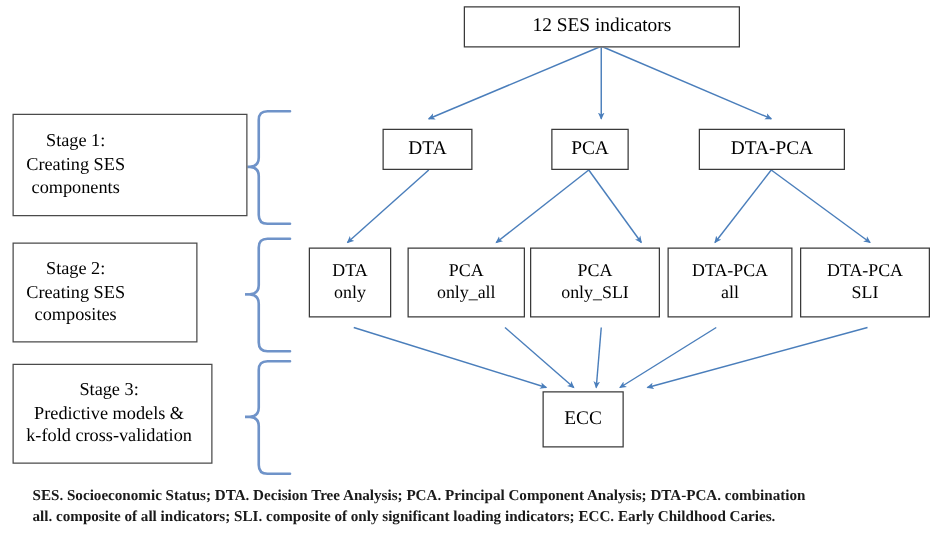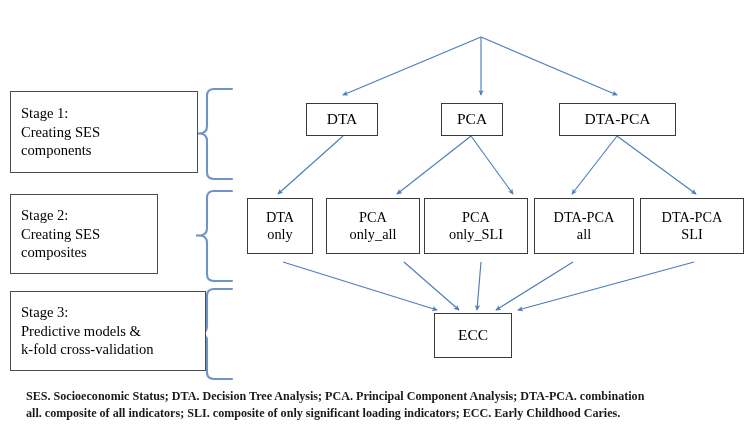--- a/index.html
+++ b/index.html
@@ -45,21 +45,21 @@
     font-size: 14.3px;
   }
   .stage-box {
     position: absolute;
     box-sizing: border-box;
     background: #ffffff;
     border: 1.4px solid #4a4a4a;
     display: flex;
     align-items: center;
     justify-content: flex-start;
-    text-align: left;
+    text-align: center;
     padding-left: 10px;
     line-height: 1.28;
     font-size: 14.6px;
     white-space: pre-line;
     z-index: 3;
   }
   .brace {
     position: absolute;
     z-index: 2;
   }
@@ -118,44 +118,45 @@
   <svg class="brace" style="left:196px; top:188px; width:40px; height:96px;" viewBox="0 0 40 96" xmlns="http://www.w3.org/2000/svg">
     <path d="M 36 3 L 18 3 Q 11 3 11 10 L 11 40 Q 11 47 4 47.5 Q 11 48 11 55 L 11 86 Q 11 93 18 93 L 36 93" stroke="#6f93c9" stroke-width="2.1" fill="none" stroke-linecap="round"></path>
     <line x1="4" y1="47.5" x2="0" y2="47.5" stroke="#6f93c9" stroke-width="2.1"></line>
   </svg>
 
   <svg class="brace" style="left:196px; top:286px; width:40px; height:96px;" viewBox="0 0 40 96" xmlns="http://www.w3.org/2000/svg">
     <path d="M 36 3 L 18 3 Q 11 3 11 10 L 11 40 Q 11 47 4 47.5 Q 11 48 11 55 L 11 86 Q 11 93 18 93 L 36 93" stroke="#6f93c9" stroke-width="2.1" fill="none" stroke-linecap="round"></path>
     <line x1="4" y1="47.5" x2="0" y2="47.5" stroke="#6f93c9" stroke-width="2.1"></line>
   </svg>
 
+  <div class="node" style="left:371px; top:5px; width:221px; height:33px;">12 SES indicators</div>
 
   <div class="stage-box" style="left:10px; top:91px; width:188px; height:82px;">Stage 1:
 Creating SES
 components</div>
   <div class="stage-box" style="left:10px; top:194px; width:148px; height:80px;">Stage 2:
 Creating SES
 composites</div>
-  <div class="stage-box" style="left:10px; top:291px; width:196px; height:80px;">Stage 3:
+  <div class="stage-box" style="left:10px; top:291px; width:160px; height:80px;">Stage 3:
 Predictive models &amp;
 k-fold cross-validation</div>
 
   <div class="node" style="left:306px; top:103px; width:72px; height:33px;">DTA</div>
   <div class="node" style="left:441px; top:103px; width:62px; height:33px;">PCA</div>
   <div class="node" style="left:559px; top:103px; width:117px; height:33px;">DTA-PCA</div>
 
   <div class="node small" style="left:247px; top:198px; width:66px; height:56px;">DTA
 only</div>
   <div class="node small" style="left:326px; top:198px; width:94px; height:56px;">PCA
 only_all</div>
   <div class="node small" style="left:424px; top:198px; width:104px; height:56px;">PCA
 only_SLI</div>
   <div class="node small" style="left:534px; top:198px; width:100px; height:56px;">DTA-PCA
 all</div>
   <div class="node small" style="left:640px; top:198px; width:104px; height:56px;">DTA-PCA
 SLI</div>
 
-  <div class="node" style="left:434px; top:313px; width:78px; height:45px;">ECC</div>
+  <div class="node" style="left:434px; top:313px; width:65px; height:45px;">ECC</div>
 
   <div class="footnote">SES. Socioeconomic Status; DTA. Decision Tree Analysis; PCA. Principal Component Analysis; DTA-PCA. combination
 all. composite of all indicators; SLI. composite of only significant loading indicators; ECC. Early Childhood Caries.</div>
 
 </div>
 
 </body></html>

